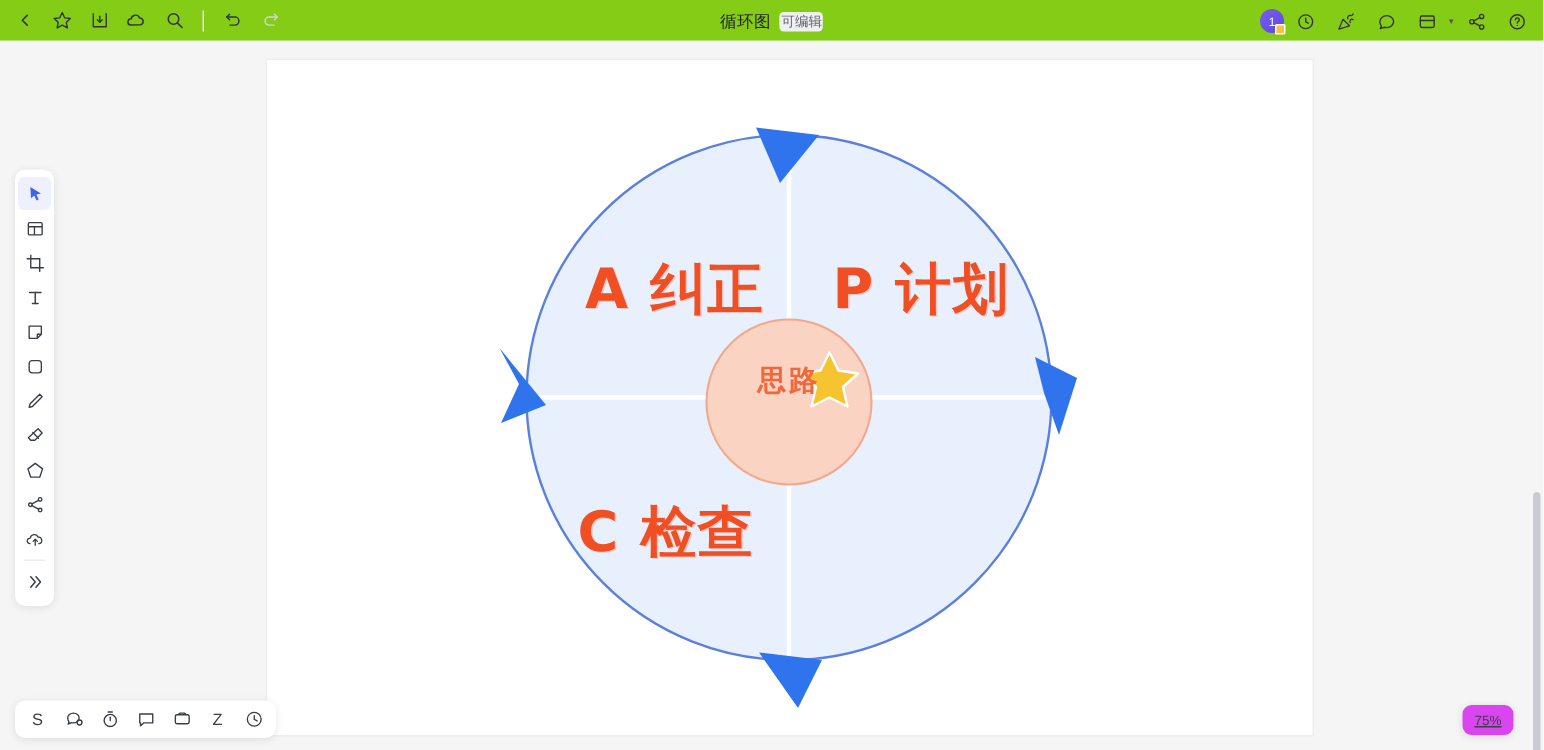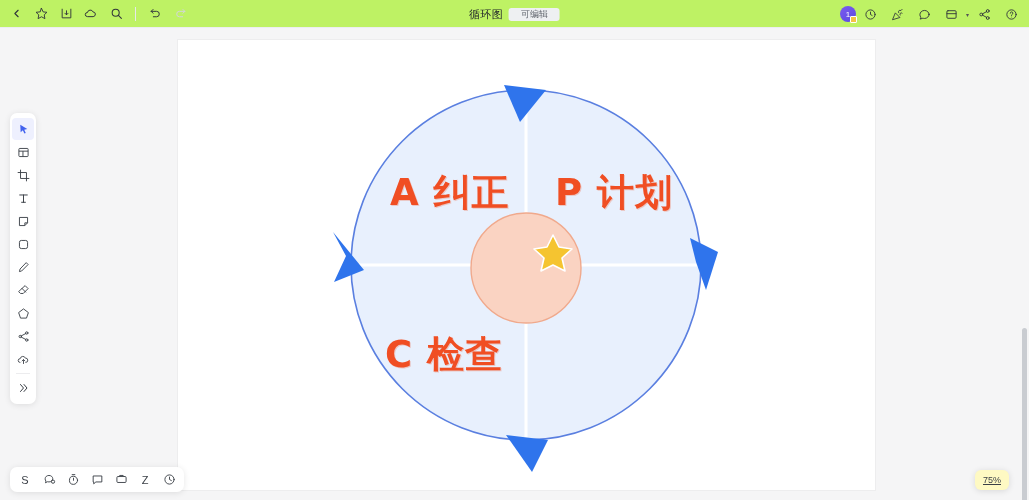--- a/index.html
+++ b/index.html
@@ -7,39 +7,39 @@
     width: 1029px; height: 500px;
     background: #ffffff;
     font-family: "Liberation Sans", "DejaVu Sans", sans-serif;
     overflow: hidden;
   }
   .app { position: relative; width: 1029px; height: 500px; background: #f7f7f8; }
 
   
   .topbar {
     position: absolute; left: 0; top: 0; width: 1029px; height: 28px;
-    background: #bef264; display: flex; align-items: center;
+    background: #84cc16; display: flex; align-items: center;
     border-bottom: 1px solid #eceef0;
   }
   .tb-left { display: flex; align-items: center; padding-left: 4px; gap: 1px; }
   .tb-btn {
     width: 24px; height: 22px; display: flex; align-items: center; justify-content: center;
     border-radius: 4px; cursor: pointer; color: #31353b;
   }
   .tb-btn.disabled { color: #d2d5da; }
   .tb-sep { width: 1px; height: 14px; background: #e6e8eb; margin: 0 6px; }
 
   .tb-center {
     position: absolute; left: 50%; top: 0; transform: translateX(-50%);
     height: 28px; display: flex; align-items: center; gap: 6px;
   }
   .doc-title { font-size: 11px; color: #22262b; white-space: nowrap; letter-spacing: .3px; }
   .doc-badge {
     font-size: 9px; color: #60656d; background: #eef0f2;
-    border-radius: 3px; padding: 2px 12px; line-height: 1; white-space: nowrap;
+    border-radius: 3px; padding: 2px 1px; line-height: 1; white-space: nowrap;
   }
 
   .tb-right {
     position: absolute; right: 6px; top: 0; height: 28px;
     display: flex; align-items: center; gap: 3px;
   }
   .avatar {
     width: 16px; height: 16px; border-radius: 50%;
     background: linear-gradient(145deg,#7b5cf0,#5b4ae0);
     color: #fff; font-size: 8px; display: flex; align-items: center; justify-content: center;
@@ -106,21 +106,21 @@
     display: flex; align-items: center; padding: 0 4px; gap: 2px;
   }
   .bb-item {
     width: 22px; height: 20px; display: flex; align-items: center; justify-content: center;
     border-radius: 4px; cursor: pointer; color: #3a3f46; font-size: 11px;
   }
 
   
   .zoompill {
     position: absolute; right: 20px; bottom: 10px;
-    background: #fef9c3; border-radius: 6px;
+    background: #d946ef; border-radius: 6px;
     box-shadow: 0 1px 6px rgba(0,0,0,.12);
     padding: 5px 8px; font-size: 9px; color: #3a3f46; cursor: pointer; text-decoration: underline;
   }
   .scrollbar-v {
     position: absolute; right: 2px; top: 300px; width: 5px; height: 190px;
     background: #c9ccd1; border-radius: 3px; cursor: pointer;
   }
   svg { display: block; }
 </style>
 </head>
@@ -246,20 +246,21 @@
           <circle cx="348" cy="228" r="55" fill="#fad3c2" stroke="#f0a98c" stroke-width="1.4"></circle>
 
           <polygon points="375,195 381,207 394,209 384,218 387,231 375,225 363,231 366,218 356,209 369,207" fill="#f5c430" stroke="#fff" stroke-width="1.6" stroke-linejoin="round"></polygon>
         </svg>
 
         <div class="lbl lbl-a">A 纠正</div>
         <div class="lbl lbl-p">P 计划</div>
         <div class="lbl lbl-c">C 检查</div>
 
         <div class="center-text">
+          <div>思路</div>
         </div>
       </div>
     </div>
 
     <div class="rail">
 
       <div class="rail-item active" title="Select">
         <svg width="13" height="13" viewBox="0 0 24 24" fill="currentColor">
             <path d="M6 3l13 8.2-5.6 1.2 2.8 6-2.6 1.2-2.8-6L6.8 17z"></path>
           </svg>

